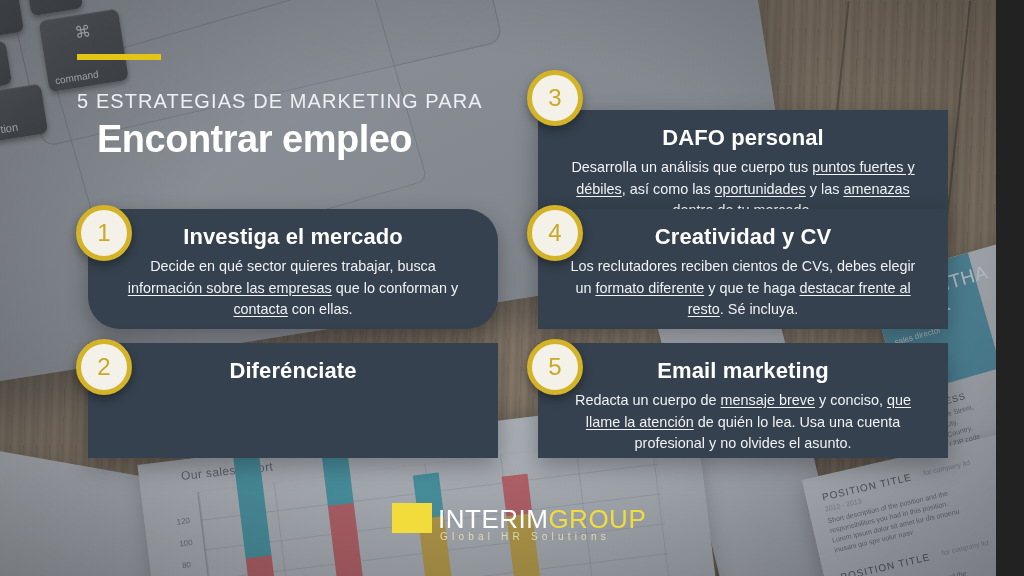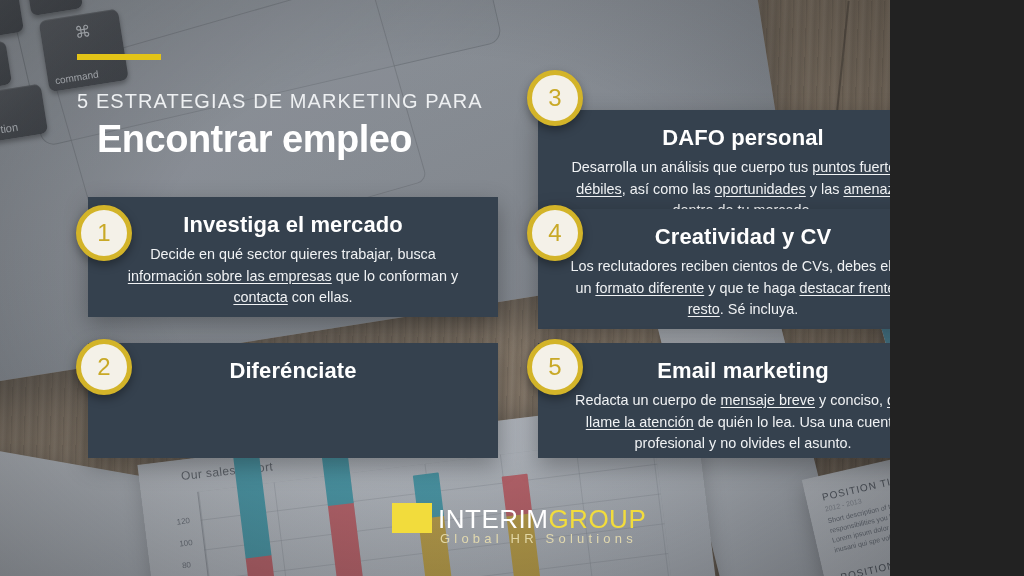--- a/index.html
+++ b/index.html
@@ -2,21 +2,21 @@
 <html><head>
 <meta charset="utf-8">
 <style>
   html, body {
     margin: 0;
     padding: 0;
     background: #222;
   }
   #poster {
     position: relative;
-    width: 890px;
+    width: 996px;
     height: 576px;
     overflow: hidden;
     font-family: "Liberation Sans", sans-serif;
     background: #701a75;
   }
 
   
   .bg-layer { position: absolute; inset: 0; overflow: hidden; }
 
   
@@ -217,21 +217,21 @@
   .logo-mark .stripes {
     position: absolute; right: 0; top: 0; width: 22px; height: 30px;
     background: repeating-linear-gradient(12deg,
       #f2dc3c 0 1.6px, rgba(180,160,40,0.0) 1.6px 3.4px);
   }
   .logo-word { position: absolute; left: 46px; top: 4px; font-size: 26px; letter-spacing: .5px; }
   .logo-word .w1 { color: #ffffff; font-weight: 300; }
   .logo-word .w2 { color: #f2dc3c; font-weight: 300; }
   .logo-tag {
     position: absolute; left: 48px; top: 31px;
-    font-size: 13px; letter-spacing: 4.2px; color: #e9dfb0; opacity: .9;
+    font-size: 10px; letter-spacing: 4.2px; color: #e9dfb0; opacity: .9;
   }
 </style>
 </head>
 <body>
 
 <div id="poster">
 
   <div class="bg-layer">
 
     <div class="bg-wood"></div>
@@ -329,21 +329,21 @@
     <div class="bg-tint"></div>
     <div class="bg-vignette"></div>
   </div>
 
   <div class="content">
 
     <div class="accent-bar"></div>
     <div class="kicker">5 ESTRATEGIAS DE MARKETING PARA</div>
     <div class="headline">Encontrar empleo</div>
 
-    <div class="card" style="left:88px; top:197px; width:410px; height:120px;">
+    <div class="card" style="left:88px; top:209px; width:410px; height:120px;border-radius:32px;">
       <div class="card-title">Investiga el mercado</div>
       <div class="card-body"><span>Decide en qué sector quieres trabajar, busca </span><u>información sobre las empresas</u><span> que lo conforman y </span><u>contacta</u><span> con ellas.</span></div>
     </div>
     <div class="badge" style="left:76px; top:205px;">1</div>
 
     <div class="card" style="left:88px; top:343px; width:410px; height:115px;">
       <div class="card-title">Diferénciate</div>
     </div>
     <div class="badge" style="left:76px; top:339px;">2</div>
 

